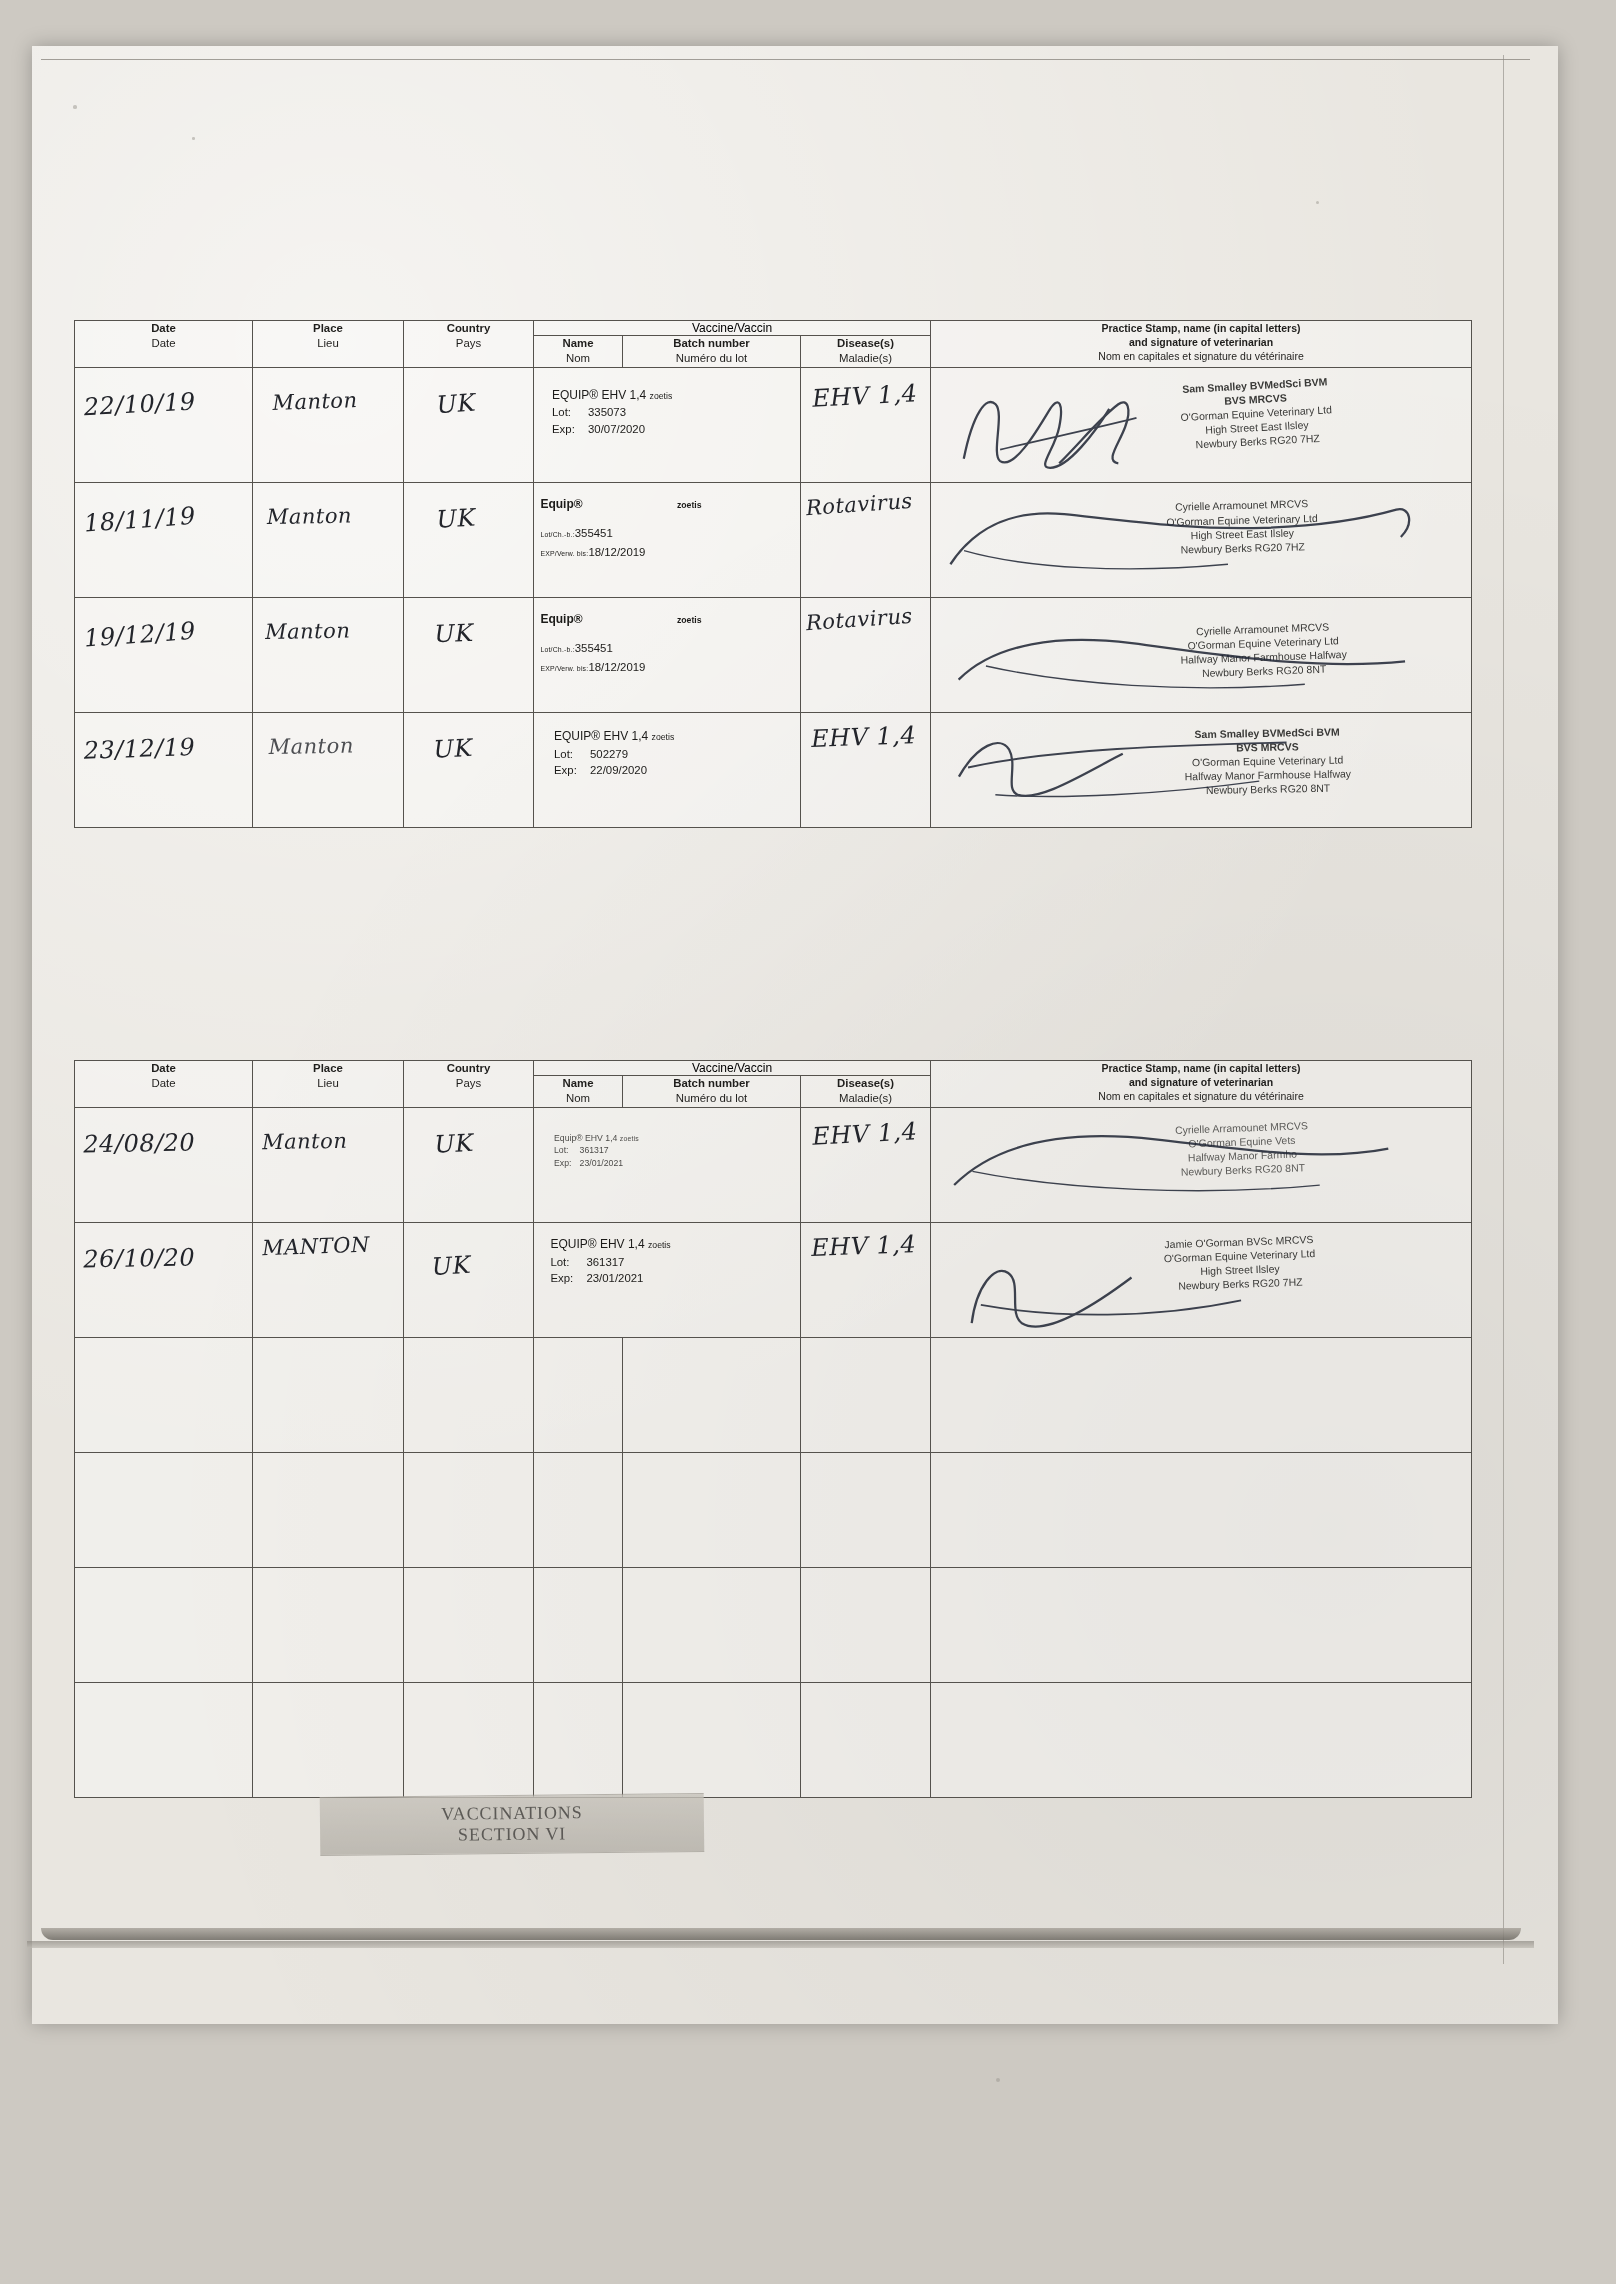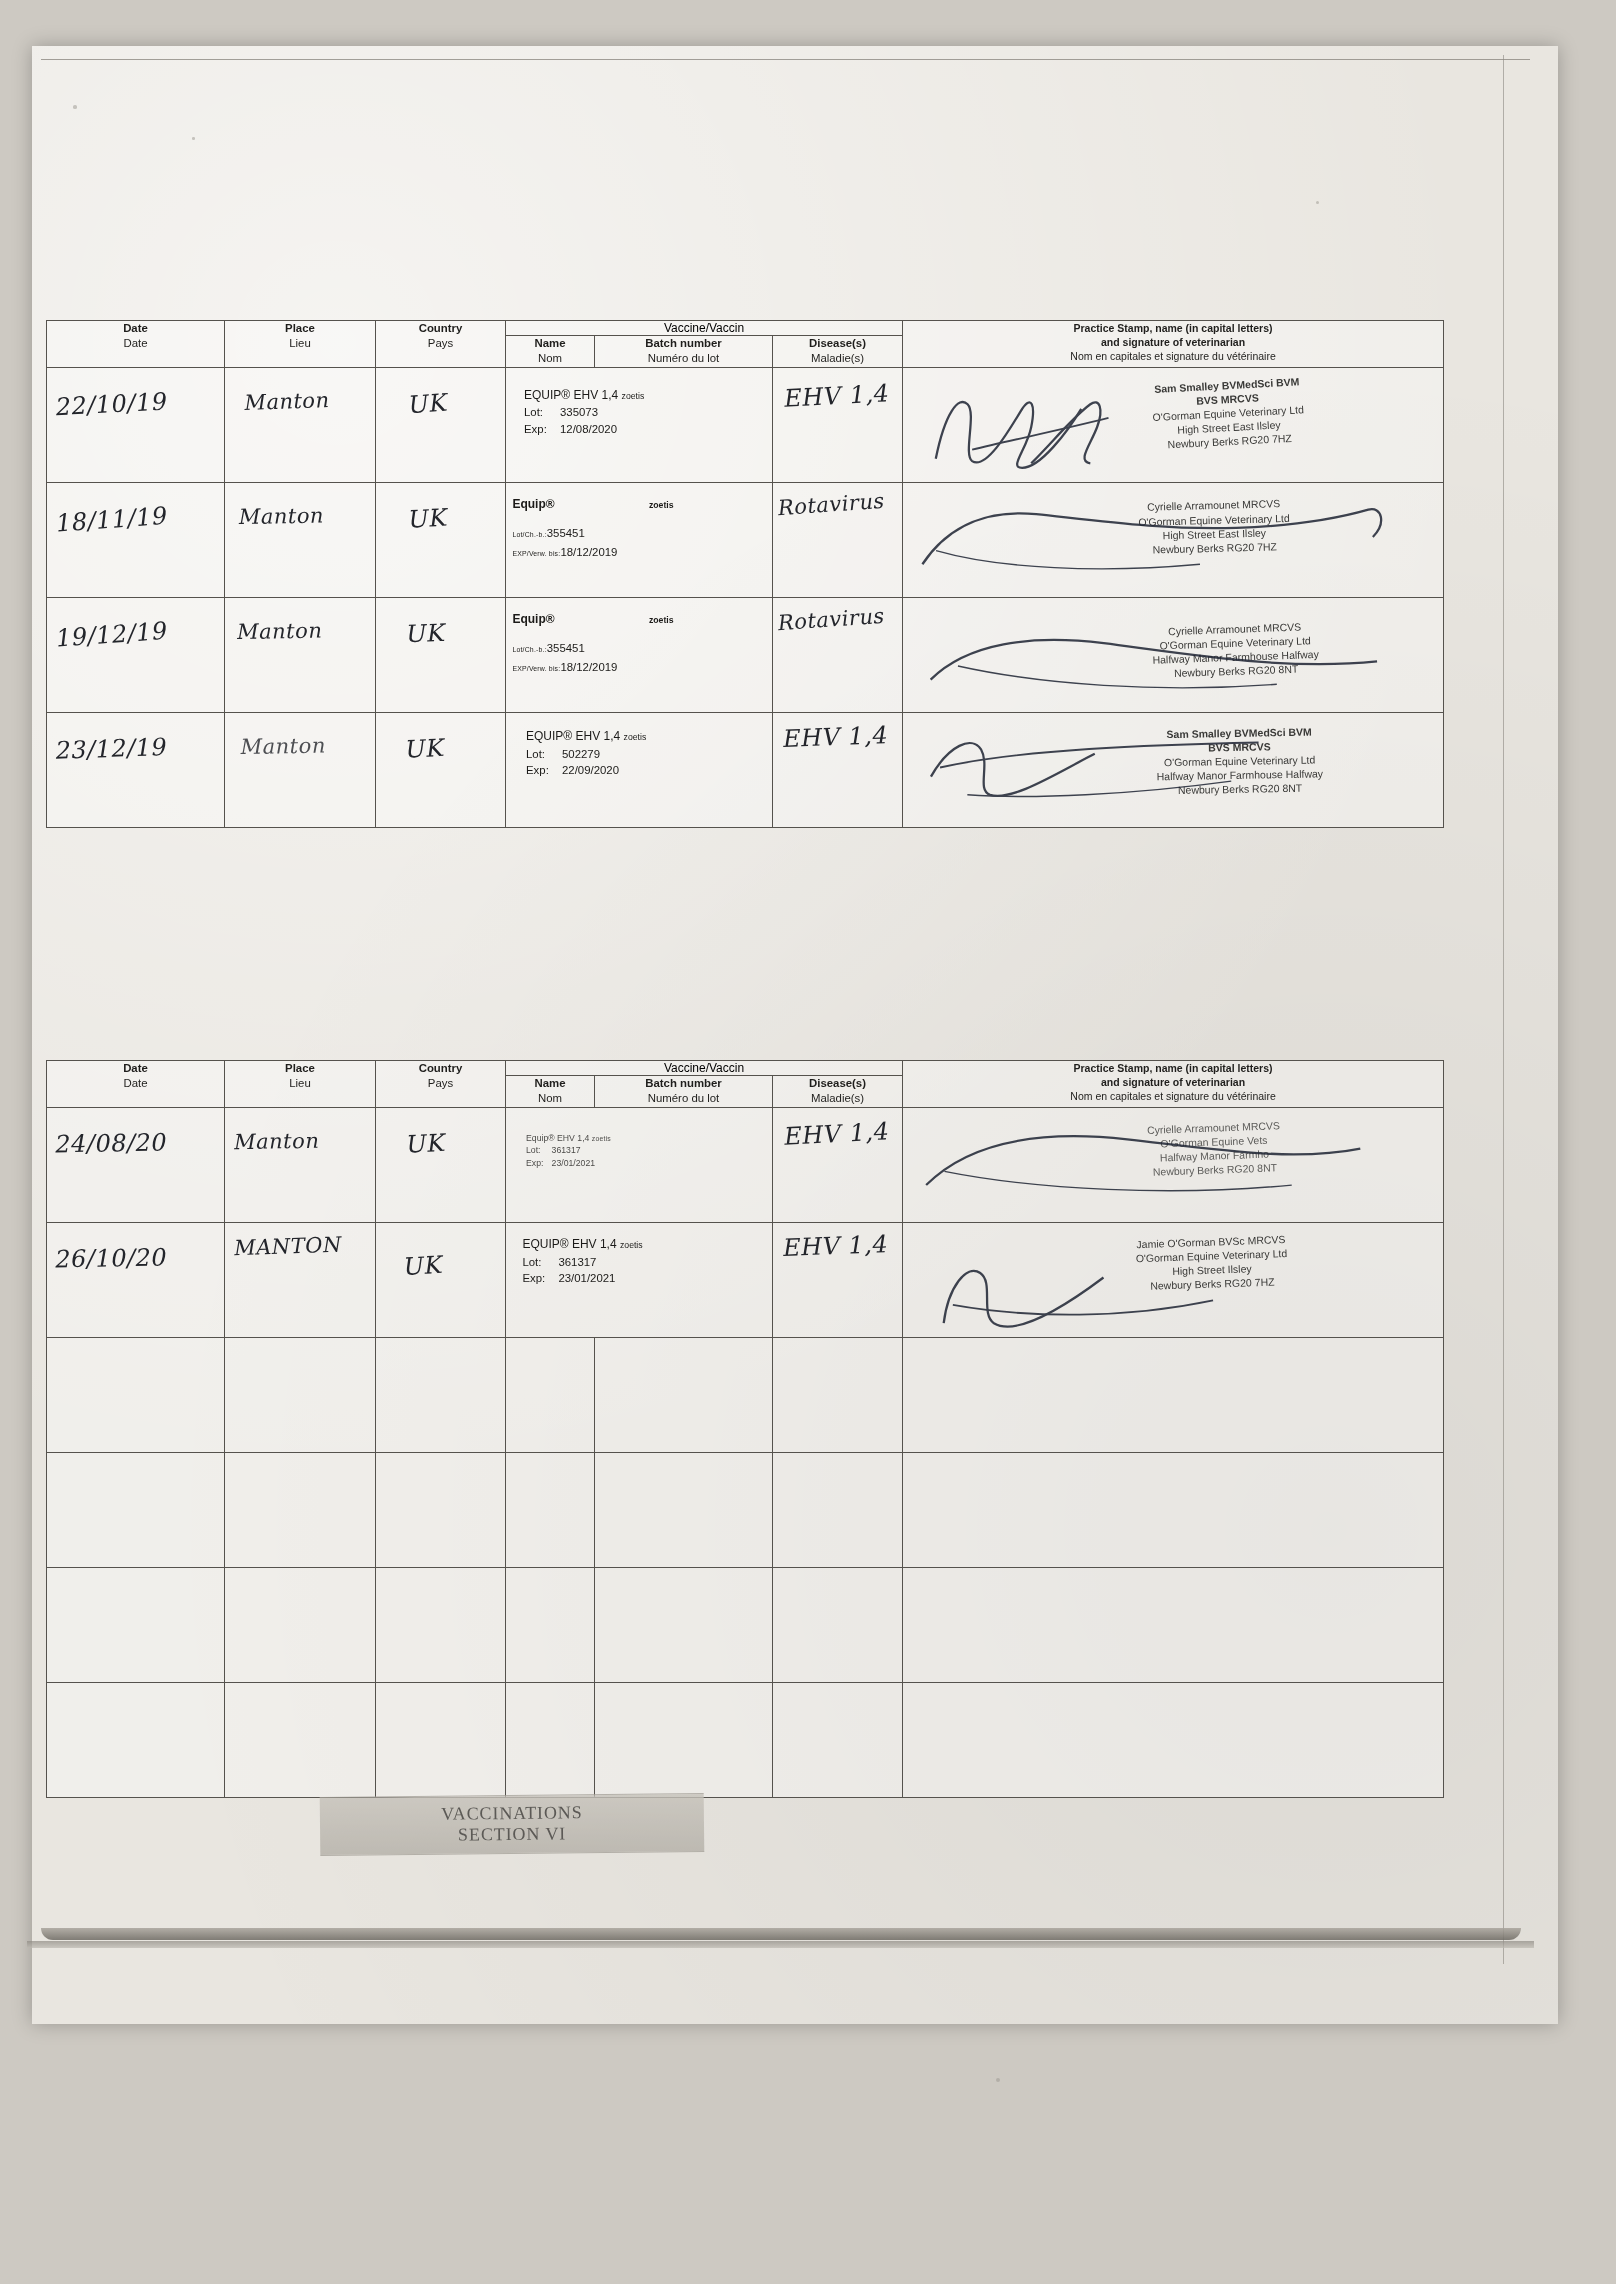--- a/index.html
+++ b/index.html
@@ -85,20 +85,21 @@
     color: #2b2a27;
     opacity: .88;
     transform: rotate(-0.35deg);
   }
 
   table.vtable {
     position: absolute;
     border-collapse: collapse;
     table-layout: fixed;
     background: rgba(255,255,255,0.35);
+    margin-left: 28px;
   }
   table.vtable td, table.vtable th {
     border: 0.9px solid #55524d;
     padding: 0;
     vertical-align: top;
   }
   .hdr {
     text-align: center;
     font-size: 11.4px;
     color: #1f1e1c;
@@ -248,21 +249,21 @@
         <td class="row-cell">
           <div class="hand hand-lg cell-pad" style="transform:rotate(-4deg); padding-left:32px;">UK</div>
         </td>
         <td class="row-cell" colspan="2">
           <div class="vx" style="padding:19px 0 0 18px;">
             <div class="vx-title">
               <span>EQUIP® EHV 1,4</span>
               <span class="sm">zoetis</span>
             </div>
             <div><span class="lbl">Lot:</span><span>335073</span></div>
-            <div><span class="lbl">Exp:</span><span>12/08/2020</span></div>
+            <div><span class="lbl">Exp:</span><span>30/07/2020</span></div>
           </div>
         </td>
         <td class="row-cell">
           <div class="hand hand-lg" style="padding:13.7px 0 0 11px; transform:rotate(-3deg)">EHV 1,4</div>
         </td>
         <td class="row-cell">
           <div class="stamp" style="padding:12.8px 27px 0 137px; transform:rotate(-3deg)">
             <div class="stamp-bold">Sam Smalley BVMedSci BVM</div>
             <div class="stamp-bold">BVS MRCVS</div>
             <div>O'Gorman Equine Veterinary Ltd</div>

